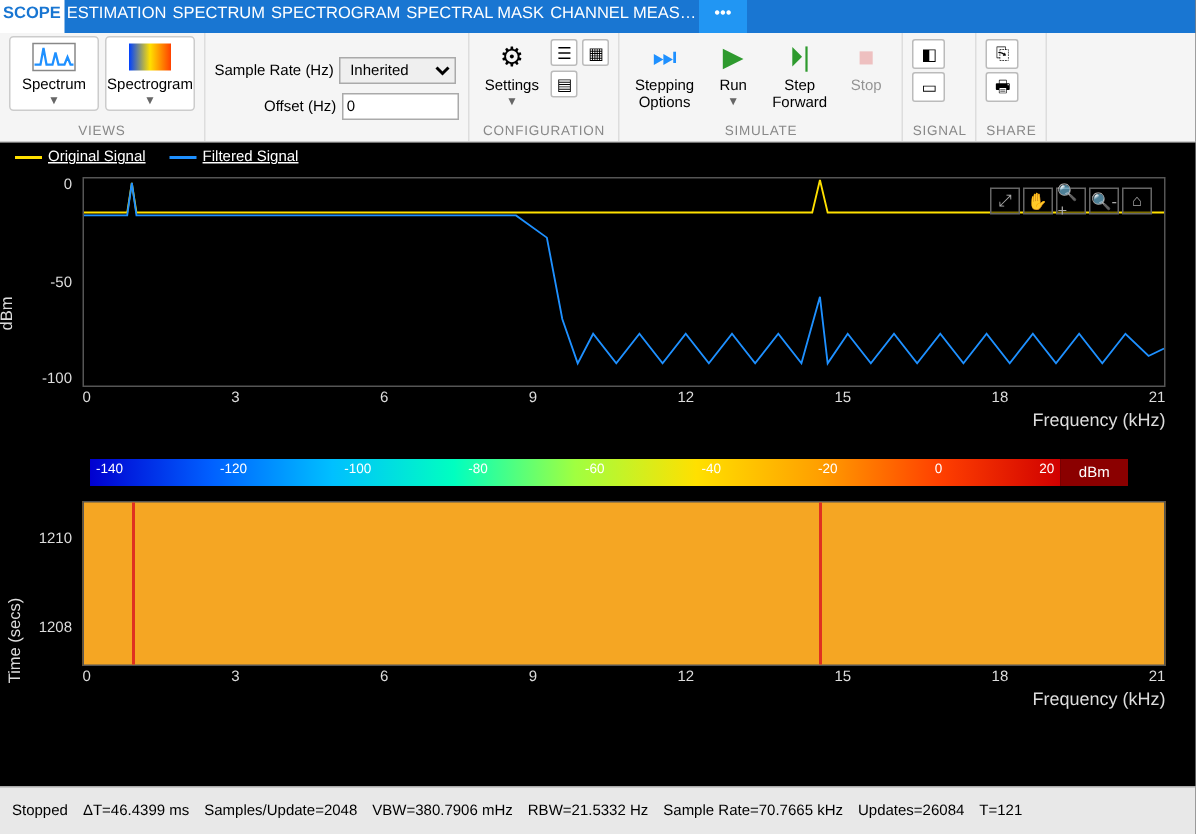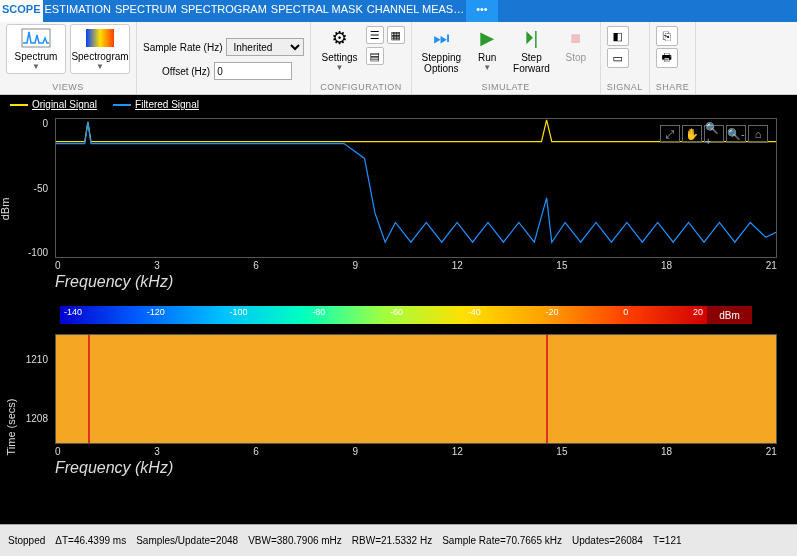--- a/index.html
+++ b/index.html
@@ -34,21 +34,21 @@
   
   
   .plots { flex: 1; background: #000; display: flex; flex-direction: column; }
   .legend-bar { display: flex; align-items: center; padding: 4px 10px; gap: 16px; color: #fff; font-size: 10px; }
   .legend-item { display: flex; align-items: center; gap: 4px; text-decoration: underline; }
   .legend-swatch { width: 18px; height: 2px; }
   .plot-container { position: relative; flex: 1; padding: 4px 10px; }
   .plot-frame { position: relative; background: #000; border: 1px solid #555; }
   .plot-tools { position: absolute; top: 6px; right: 8px; display: flex; gap: 2px; z-index: 5; }
   .plot-tool { width: 20px; height: 18px; border: 1px solid #666; background: rgba(0,0,0,0.5); color: #aaa; display: flex; align-items: center; justify-content: center; font-size: 11px; cursor: pointer; }
-  .axis-label { color: #ddd; font-size: 16px; text-align: left; font-style: italic; }
+  .axis-label { color: #ddd; font-size: 12px; text-align: right; }
   .y-label { position: absolute; left: -2px; top: 50%; transform: translateY(-50%) rotate(-90deg); transform-origin: center; color: #ddd; font-size: 11px; }
   .x-ticks { display: flex; justify-content: space-between; color: #ddd; font-size: 10px; padding: 2px 0; }
   .y-ticks { position: absolute; left: 0; top: 0; bottom: 0; width: 35px; display: flex; flex-direction: column; justify-content: space-between; color: #ddd; font-size: 10px; text-align: right; padding-right: 4px; }
   
   .colorbar { display: flex; height: 18px; margin: 2px 45px 6px 60px; position: relative; }
   .colorbar-grad { flex: 1; background: linear-gradient(to right, #0000d0, #0060ff, #00c0ff, #00ffc0, #a0ff40, #ffe000, #ffa000, #ff4000, #d00000); }
   .colorbar-unit { width: 45px; background: #8b0000; color: #fff; display: flex; align-items: center; justify-content: center; font-size: 10px; }
   .colorbar-ticks { position: absolute; top: 1px; left: 0; right: 45px; display: flex; justify-content: space-between; color: #fff; font-size: 9px; padding: 0 4px; pointer-events: none; }
   
   .spectro-plot { height: 110px; background: #f5a623; position: relative; }
@@ -105,21 +105,21 @@
     <div class="ribbon-group-label">VIEWS</div>
   </div>
 
   <div class="ribbon-group">
     <div class="ribbon-group-body" style="flex-direction:column;justify-content:center;gap:2px;">
       <div class="field-row">
         <label>Sample Rate (Hz)</label>
         <select><option>Inherited</option></select>
       </div>
       <div class="field-row">
-        <label style="margin-left:19px">Offset (Hz)</label>
+        <label style="margin-left:33px">Offset (Hz)</label>
         <input value="0" style="">
       </div>
     </div>
   </div>
 
   <div class="ribbon-group">
     <div class="ribbon-group-body">
       <div class="btn-plain">
         <div class="icon">⚙</div>
         <div class="lbl">Settings</div>

